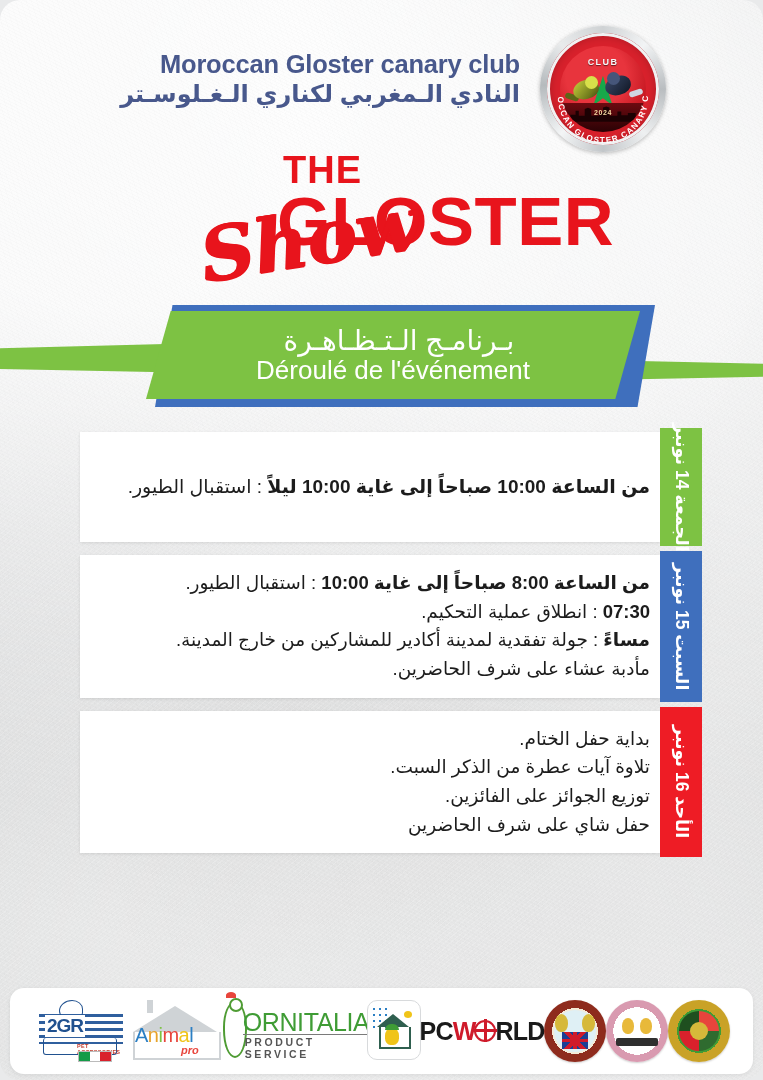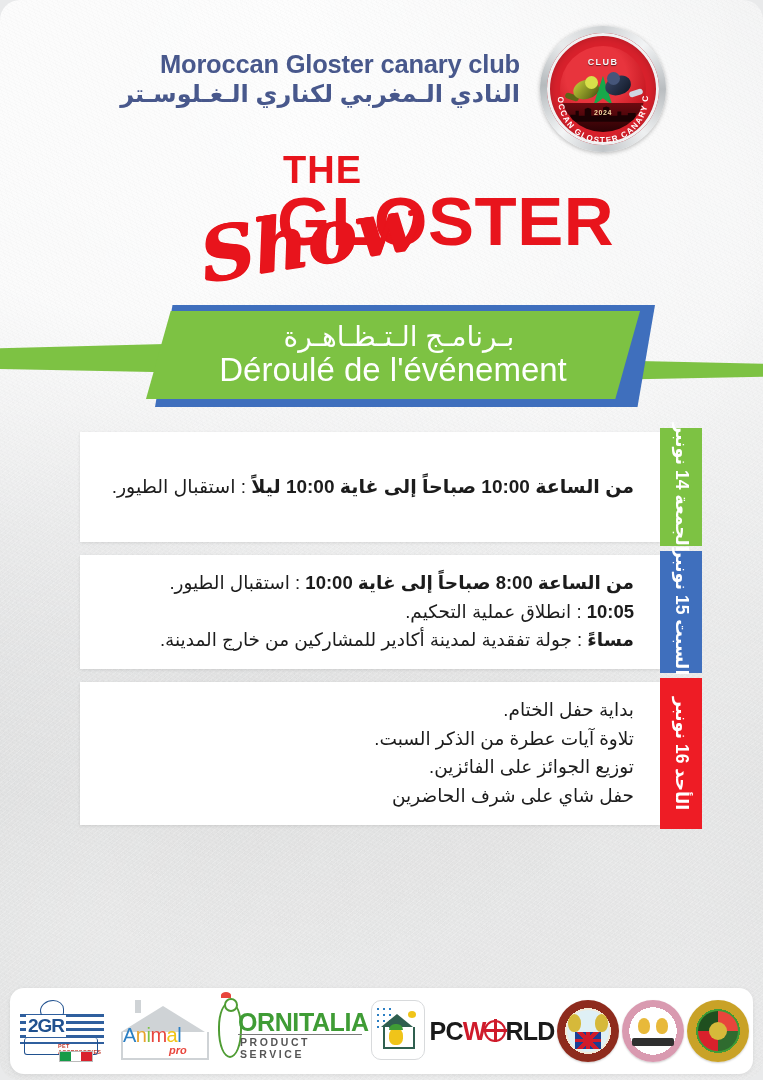--- a/index.html
+++ b/index.html
@@ -144,31 +144,31 @@
     position:absolute;left:146px;top:14px;width:494px;height:88px;
     background:#7dc243;
     clip-path:polygon(5% 0%,100% 0%,95% 100%,0% 100%);
     display:flex;flex-direction:column;align-items:center;justify-content:center;
   }
   .banner-ar{
     font-size:28px;color:#ffffff;direction:rtl;letter-spacing:1px;
     line-height:1.05;white-space:nowrap;margin-left:12px;
   }
   .banner-fr{
-    font-size:33px;color:#ffffff;line-height:1.1;white-space:nowrap;margin-top:1px;
+    font-size:26px;color:#ffffff;line-height:1.1;white-space:nowrap;margin-top:1px;
   }
 
   
   #schedule{position:absolute;left:80px;top:432px;width:622px;}
   .row{position:relative;margin-bottom:13px;}
   .row-card{
     background:#ffffff;
     min-height:110px;
     box-shadow:0 1px 3px rgba(0,0,0,.10);
-    padding:14px 26px 14px 26px;
+    padding:14px 10px 14px 26px;
     box-sizing:border-box;
     width:580px;
     display:flex;flex-direction:column;justify-content:center;
   }
   .tab{
     position:absolute;right:0;top:-4px;bottom:-4px;width:42px;
     display:flex;align-items:center;justify-content:center;
   }
   .tab-inner{
     writing-mode:vertical-rl;
@@ -186,21 +186,21 @@
   }
   .line b{font-weight:bold;}
   .row1 .line{font-size:19px;}
   .row2 .line,.row3 .line{font-size:18.5px;}
 
   
   #footer{
     position:absolute;left:10px;bottom:6px;width:743px;height:86px;
     background:#ffffff;border-radius:14px;
     display:flex;align-items:center;justify-content:space-between;
-    padding:0 4px;box-sizing:border-box;
+    padding:0 23px;box-sizing:border-box;
     box-shadow:0 1px 4px rgba(0,0,0,.08);
   }
   .sp{display:flex;align-items:center;justify-content:center;height:66px;}
 
   
   .sp-2gr{width:96px;position:relative;}
   .gr-stripes{position:absolute;left:6px;top:16px;width:84px;height:30px;
     background:repeating-linear-gradient(#2f5f9e 0 3px,#ffffff 3px 7px);}
   .gr-text{position:absolute;left:12px;top:17px;font-size:19px;font-weight:bold;color:#20518f;
     background:#fff;padding:0 2px;letter-spacing:-1px;}
@@ -229,21 +229,21 @@
   .an-pro{position:absolute;left:56px;top:46px;font-size:11px;font-weight:bold;color:#e8453c;font-style:italic;}
 
   
   .sp-orn{width:148px;position:relative;}
   .orn-bird{position:absolute;left:2px;top:4px;width:20px;height:52px;
     border:2px solid #4f9c34;border-radius:45% 45% 50% 50%;}
   .orn-bird:after{content:"";position:absolute;left:4px;top:-6px;width:10px;height:10px;
     border:2px solid #4f9c34;border-radius:50%;background:#fff;}
   .orn-crest{position:absolute;left:5px;top:-6px;width:10px;height:6px;
     background:#e8453c;border-radius:50% 50% 0 0;}
-  .orn-name{position:absolute;left:22px;top:10px;font-size:25px;font-weight:bold;color:#3f9c35;letter-spacing:-.4px;}
+  .orn-name{position:absolute;left:22px;top:10px;font-size:25px;font-weight:normal;color:#3f9c35;letter-spacing:-.4px;}
   .orn-sub{position:absolute;left:24px;top:38px;font-size:10.5px;font-weight:bold;color:#555;letter-spacing:2.6px;}
   .orn-rule{position:absolute;left:22px;top:36px;width:124px;height:1.4px;background:#7a7a7a;}
 
   
   .sp-house{width:60px;position:relative;}
   .ph-box{position:absolute;left:4px;top:2px;width:52px;height:58px;border:1px solid #d8dadc;border-radius:10px;background:#fff;}
   .ph-roof{position:absolute;left:14px;top:16px;width:0;height:0;
     border-left:16px solid transparent;border-right:16px solid transparent;border-bottom:13px solid #2f5f4f;}
   .ph-walls{position:absolute;left:16px;top:29px;width:28px;height:20px;border:2px solid #2f5f4f;border-top:none;}
   .ph-dog{position:absolute;left:22px;top:30px;width:14px;height:17px;background:#f0c419;border-radius:45% 45% 40% 40%;}
@@ -349,22 +349,23 @@
         <div class="line"><b>من الساعة 10:00 صباحاً إلى غاية 10:00 ليلاً</b><span> : استقبال الطيور.</span></div>
       </div>
       <div class="tab green">
         <div class="tab-inner">الجمعة 14 نونبر</div>
       </div>
     </div>
 
     <div class="row row2">
       <div class="row-card">
         <div class="line"><b>من الساعة 8:00 صباحاً إلى غاية 10:00</b><span> :  استقبال الطيور.</span></div>
-        <div class="line"><b>10:05</b><span> :  انطلاق عملية التحكيم.</span></div>
+        <div class="line"><b>07:30</b><span> :  انطلاق عملية التحكيم.</span></div>
         <div class="line"><b>مساءً</b><span> : جولة تفقدية لمدينة أكادير للمشاركين من خارج المدينة.</span></div>
+        <div class="line"><b></b><span>مأدبة عشاء على شرف الحاضرين.</span></div>
       </div>
       <div class="tab blue">
         <div class="tab-inner">السبت 15 نونبر</div>
       </div>
     </div>
 
     <div class="row row3">
       <div class="row-card">
         <div class="line"><b></b><span>بداية حفل الختام.</span></div>
         <div class="line"><b></b><span>تلاوة آيات عطرة من الذكر السبت.</span></div>

